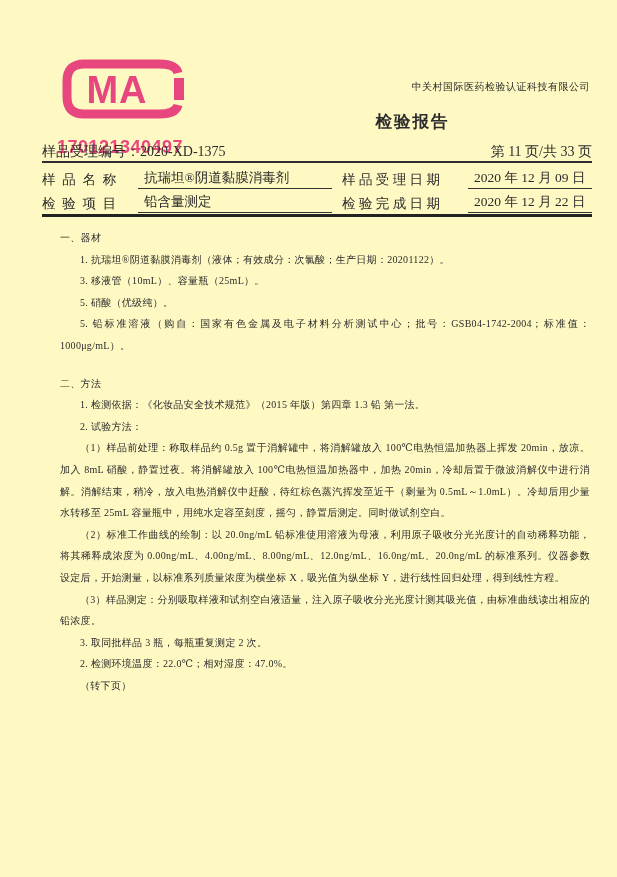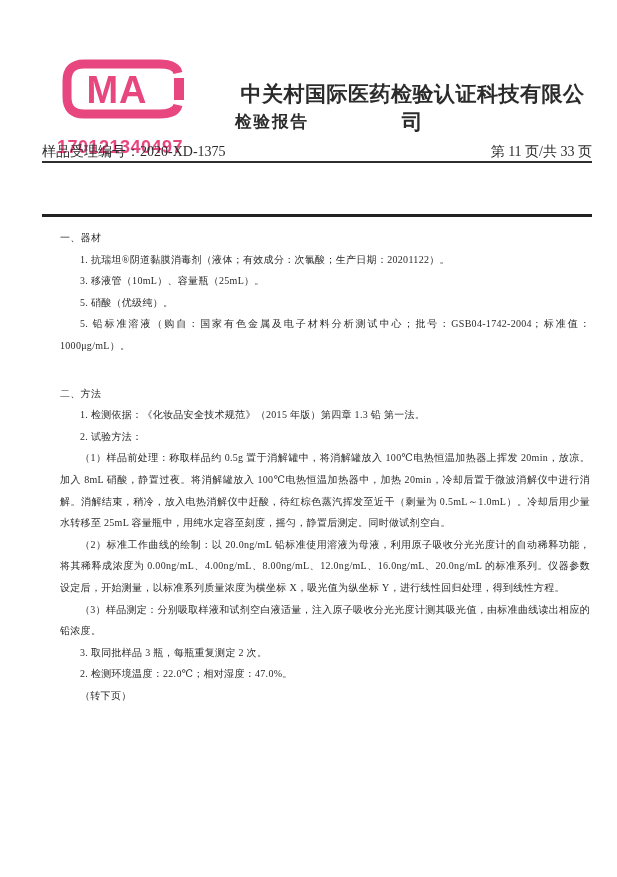--- a/index.html
+++ b/index.html
@@ -1,35 +1,35 @@
 <!DOCTYPE html>
 <html><head>
 <meta charset="utf-8">
 <style>
   html,body { margin:0; padding:0; background:#e9e9e9; }
   .page {
     position:relative; width:617px; height:877px; margin:0 auto;
-    background:#ffffff; overflow:hidden;
+    background:#fef9c3; overflow:hidden;
     font-family:"Liberation Serif","DejaVu Serif",serif;
     color:#2b2b2b;
   }
   
   .logo { position:absolute; left:57px; top:58px; width:134px; }
   .logo svg { display:block; }
   .logo-number {
     font-family:"Liberation Sans","DejaVu Sans",sans-serif;
     font-weight:bold; font-size:18px; letter-spacing:0.5px; margin-top:17px;
   }
   
   .company {
-    position:absolute; left:235px; top:80px; width:355px; text-align:center;
-    font-weight:bold; font-size:21px; letter-spacing:0.5px;
+    position:absolute; left:235px; top:80px; width:355px; text-align:right;
+    font-weight:normal; font-size:10px; letter-spacing:0.5px;
   }
   .report-title {
-    position:absolute; left:235px; top:111px; width:355px; 
+    position:absolute; left:235px; top:111px; width:355px; text-align:center;
     font-weight:bold; font-size:16.5px; letter-spacing:2px;
   }
   
   .receipt-line {
     position:absolute; left:42px; right:25px; top:143px;
     display:flex; justify-content:space-between; align-items:flex-end;
     font-size:14px;
   }
   .receipt-left span { white-space:pre; }
   .rule-thin  { position:absolute; left:42px; right:25px; top:161px; border-top:2px solid #2e2e2e; }
@@ -43,21 +43,21 @@
   .info-value2 { flex:1; border-bottom:1px solid #333; padding:0 0 1px 6px; white-space:pre; }
   
   .body {
     position:absolute; left:60px; right:27px; top:227px; bottom:8px;
     font-size:10px; line-height:21.6px; letter-spacing:0.3px;
     text-align:justify; overflow:hidden;
   }
   .body p { margin:0; }
   .body p.item { text-indent:2em; }
   .body p.section { text-indent:0; }
-  .body p.gap-before { margin-top:26px; }
+  .body p.gap-before { margin-top:16px; }
 </style>
 </head>
 <body>
 
 <div class="page">
 
   <div class="logo" style="color: rgb(232, 70, 127);">
     <svg width="134" height="62" viewBox="0 0 134 62">
       <path d="M102,6 H27 Q10,6 10,23 V39 Q10,56 27,56 H102" fill="none" stroke="currentColor" stroke-width="9"></path>
       <path d="M102,6 Q119,6 121,15" fill="none" stroke="currentColor" stroke-width="9"></path>
@@ -72,20 +72,34 @@
   <div class="report-title">检验报告</div>
 
   <div class="receipt-line">
     <div class="receipt-left">
       <span>样品受理编号：</span><span>2020-XD-1375</span>
     </div>
     <div>第 11 页/共 33 页</div>
   </div>
   <div class="rule-thin"></div>
 
+  <div class="info-table">
+    <div class="info-row">
+      <div class="info-label">样  品  名  称</div>
+      <div class="info-value">抗瑞坦®阴道黏膜消毒剂</div>
+      <div class="info-label2">样 品 受 理 日 期</div>
+      <div class="info-value2">2020 年 12 月 09 日</div>
+    </div>
+    <div class="info-row">
+      <div class="info-label">检  验  项  目</div>
+      <div class="info-value">铅含量测定</div>
+      <div class="info-label2">检 验 完 成 日 期</div>
+      <div class="info-value2">2020 年 12 月 22 日</div>
+    </div>
+  </div>
   <div class="rule-thick"></div>
 
   <div class="body">
     <p class="section">一、器材</p>
     <p class="item">1. 抗瑞坦®阴道黏膜消毒剂（液体；有效成分：次氯酸；生产日期：20201122）。</p>
     <p class="item">3. 移液管（10mL）、容量瓶（25mL）。</p>
     <p class="item">5. 硝酸（优级纯）。</p>
     <p class="item">5. 铅标准溶液（购自：国家有色金属及电子材料分析测试中心；批号：GSB04-1742-2004；标准值：1000μg/mL）。</p>
     <p class="section gap-before">二、方法</p>
     <p class="item">1. 检测依据：《化妆品安全技术规范》（2015 年版）第四章 1.3 铅 第一法。</p>

